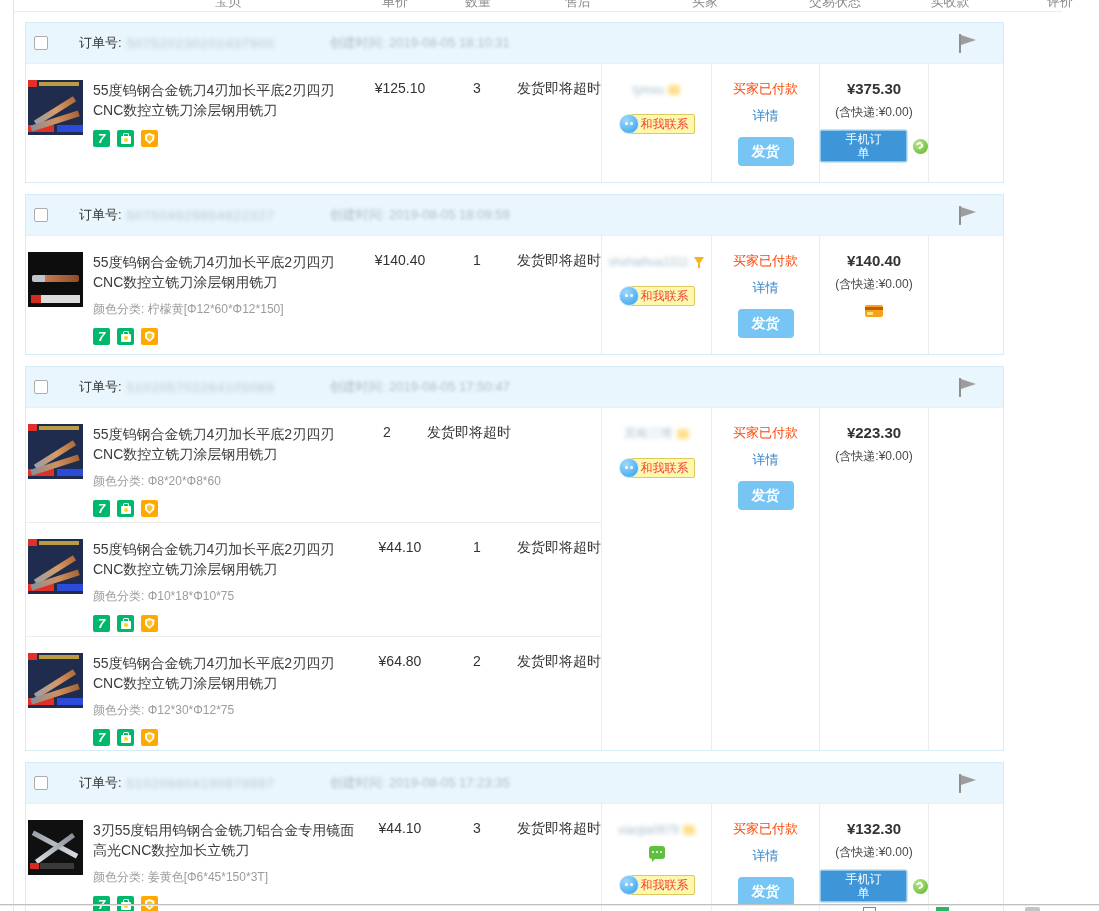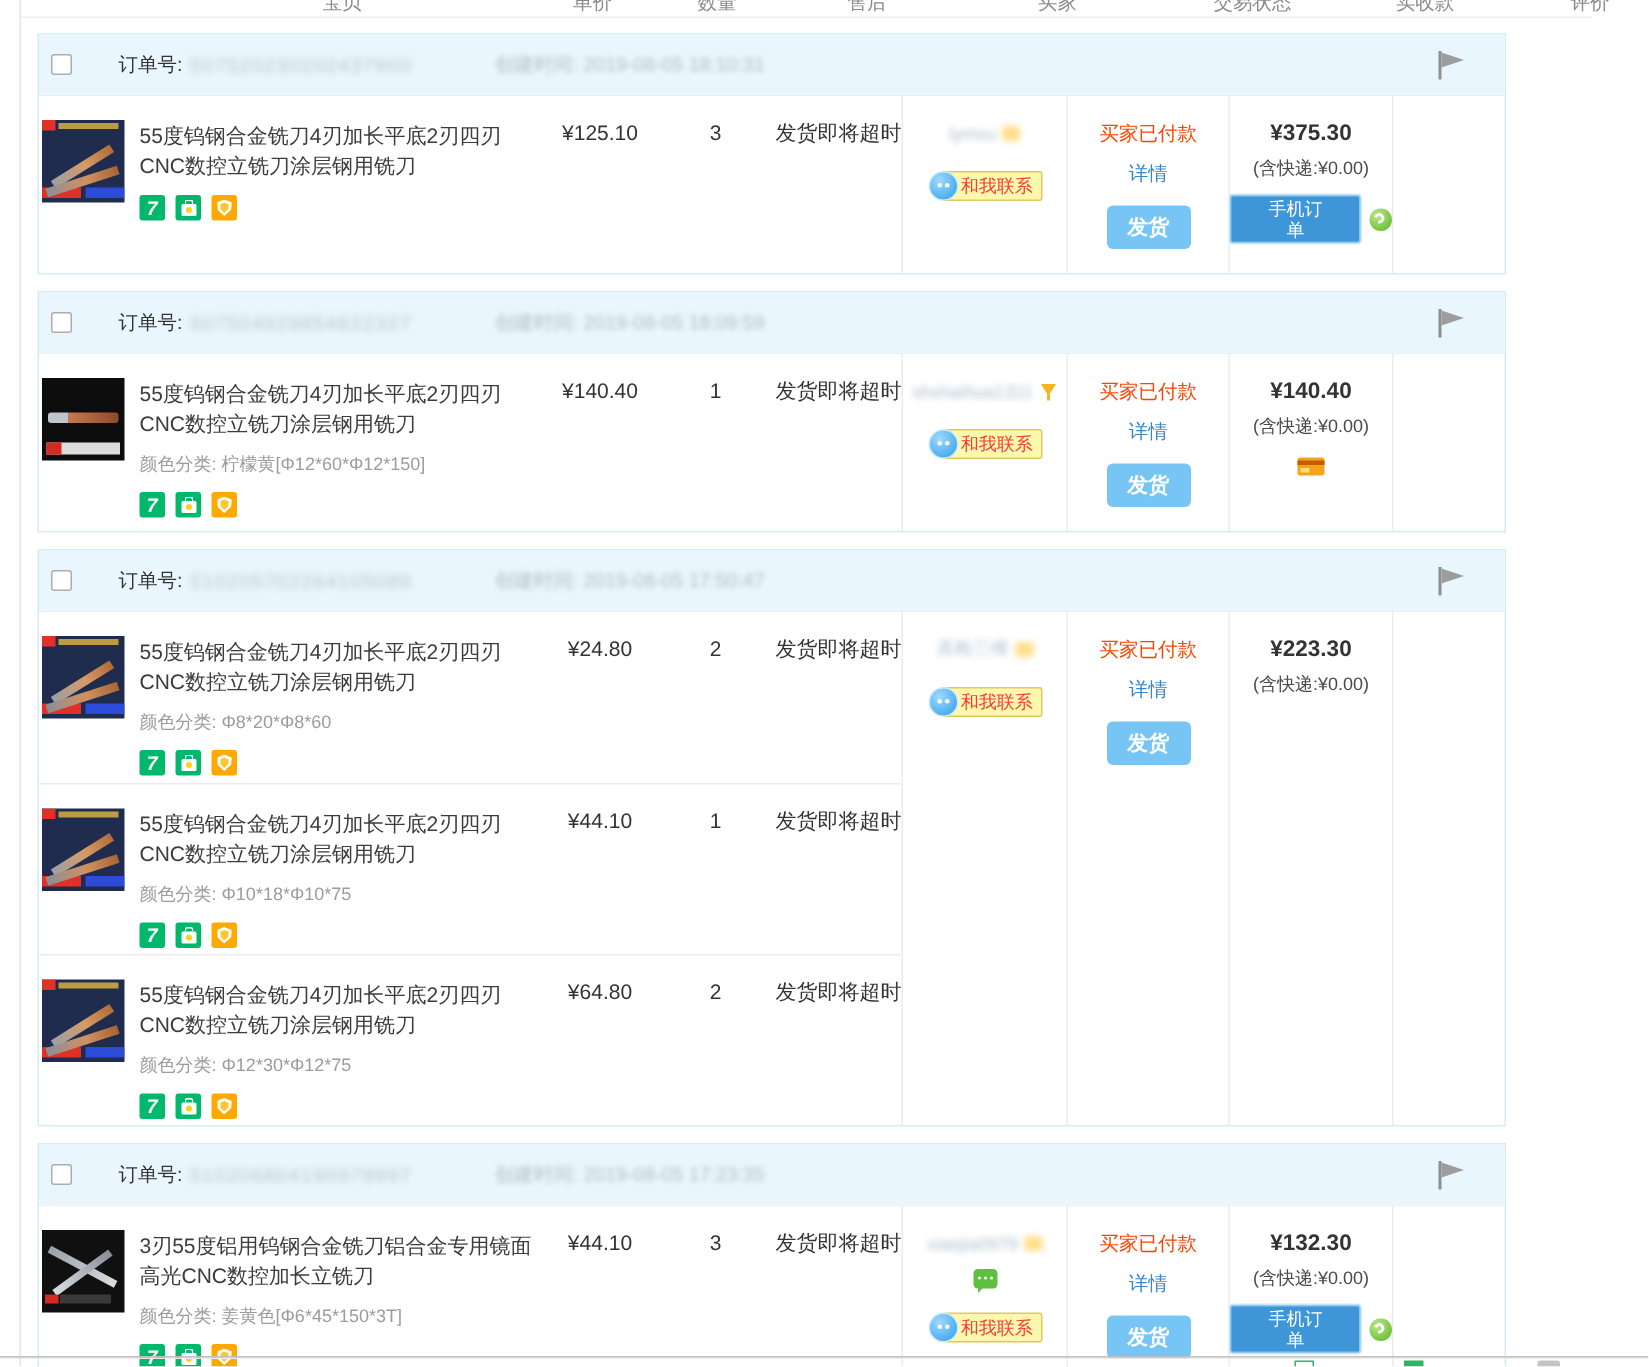--- a/index.html
+++ b/index.html
@@ -266,21 +266,20 @@
       <div class="p-icons">
         <span class="icon16 i-seven">7</span>
         <span class="icon16 i-protect">
                     <i></i>
                   </span>
         <span class="icon16 i-shield">
                     <i></i>
                   </span>
       </div>
     </div>
-    <div class="p-price">¥24.80</div>
     <div class="p-qty">2</div>
     <div class="p-after">发货即将超时</div>
   </div>
             <div class="product-row">
     <div class="p-img img-a">
                 <i class="s1"></i>
                 <i class="s2"></i>
                 <i class="s3"></i>
                 <i class="s4"></i>
               </div>

